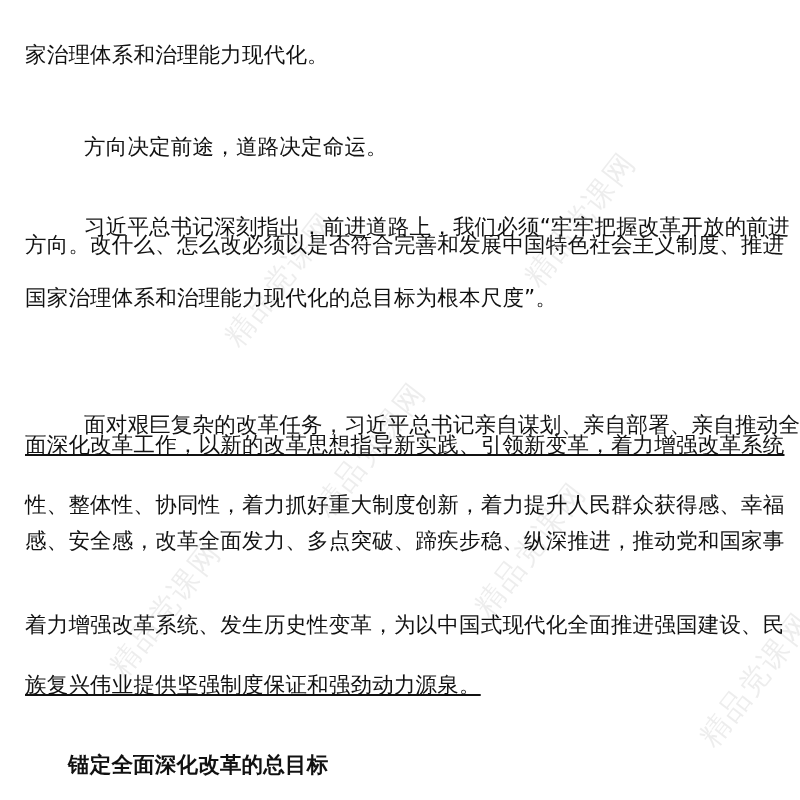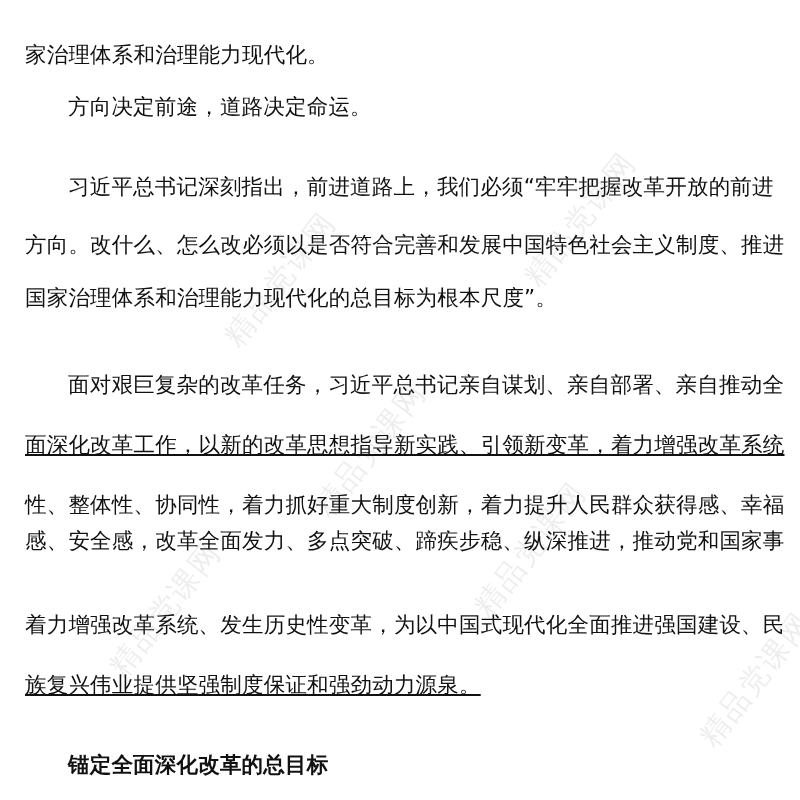--- a/index.html
+++ b/index.html
@@ -39,21 +39,22 @@
     }
     .line {
       position: absolute;
       left: 25px;
       font-size: 21.5px;
       line-height: 28px;
       white-space: nowrap;
       letter-spacing: 0.2px;
     }
     .line.indent {
-      left: 68px;
+      left: 84px;
+      margin-top: 40px;
     }
     .line.heading {
       left: 68px;
       font-weight: bold;
       text-align: right;
     }
   </style>
 </head>
 <body>
 

